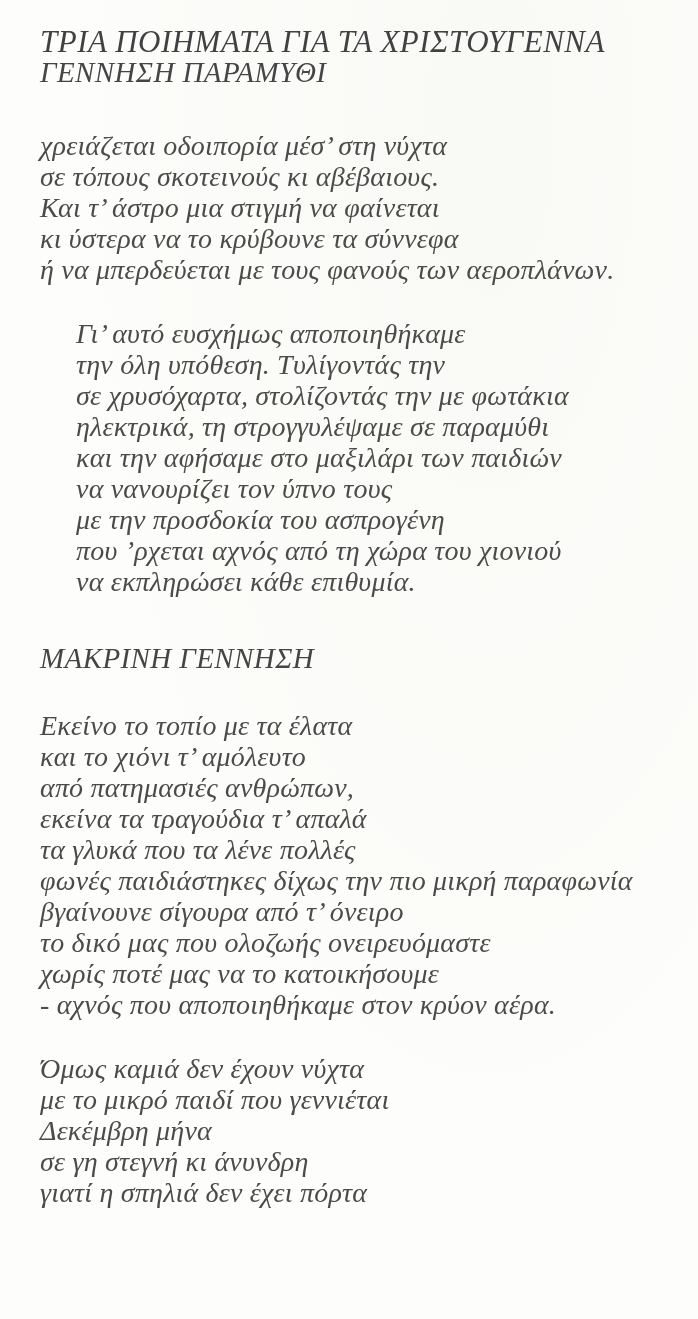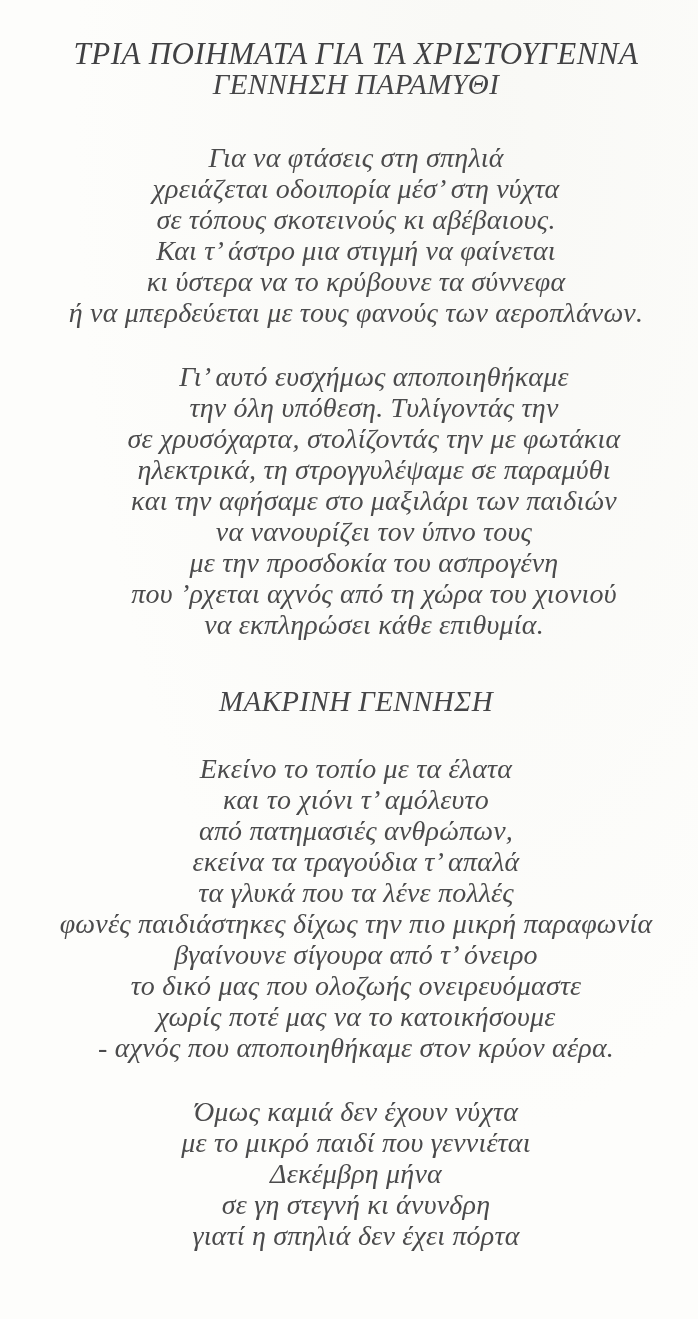--- a/index.html
+++ b/index.html
@@ -12,25 +12,24 @@
     background: #fdfdfb;
     overflow: hidden;
     font-family: "Liberation Serif", "DejaVu Serif", serif;
     font-style: italic;
     color: #49494a;
   }
   .page {
     box-sizing: border-box;
     width: 698px;
     height: 1319px;
-    padding: 38px 26px 0 40px;
+    padding: 26px 26px 0 40px;
     background:
       radial-gradient(ellipse at 70% 10%, rgba(240,240,235,0.35), rgba(255,255,255,0) 60%),
       #fdfdfb;
-    text-align: center;
   }
   .main-title {
     margin: 0;
     font-size: 31px;
     line-height: 31px;
     font-weight: normal;
     font-style: italic;
     letter-spacing: 0.5px;
     color: #414143;
     white-space: nowrap;
@@ -66,21 +65,20 @@
 </head>
 <body>
 
 <div class="page">
 
   <h1 class="main-title">ΤΡΙΑ ΠΟΙΗΜΑΤΑ ΓΙΑ ΤΑ ΧΡΙΣΤΟΥΓΕΝΝΑ</h1>
 
   <h2 class="poem-heading first">ΓΕΝΝΗΣΗ ΠΑΡΑΜΥΘΙ</h2>
 
   <div class="stanza s1">
-      <div class="line">Για να φτάσεις στη σπηλιά</div>
       <div class="line">χρειάζεται οδοιπορία μέσ’ στη νύχτα</div>
       <div class="line">σε τόπους σκοτεινούς κι αβέβαιους.</div>
       <div class="line">Και τ’ άστρο μια στιγμή να φαίνεται</div>
       <div class="line">κι ύστερα να το κρύβουνε τα σύννεφα</div>
       <div class="line">ή να μπερδεύεται με τους φανούς των αεροπλάνων.</div>
     </div>
 
   <div class="stanza s2">
       <div class="line">Γι’ αυτό ευσχήμως αποποιηθήκαμε</div>
       <div class="line">την όλη υπόθεση. Τυλίγοντάς την</div>

